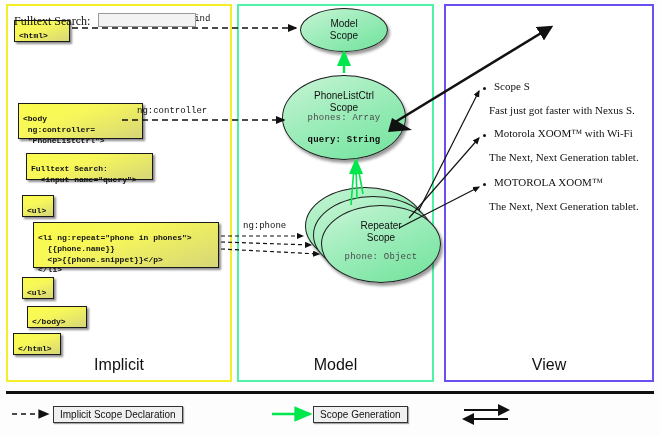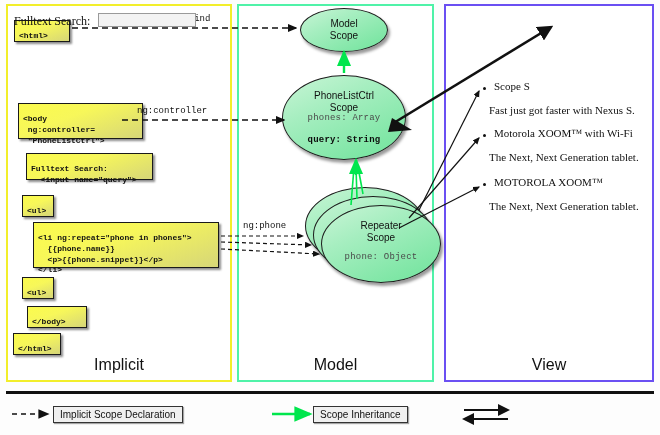--- a/index.html
+++ b/index.html
@@ -271,15 +271,15 @@
 
     <line x1="12" y1="414" x2="48" y2="414" stroke="#111" stroke-width="1.6" stroke-dasharray="5,4" marker-end="url(#ah-black)"></line>
     <line x1="272" y1="414" x2="310" y2="414" stroke="#00e64d" stroke-width="2.6" marker-end="url(#ah-green)"></line>
     <line x1="464" y1="410" x2="508" y2="410" stroke="#111" stroke-width="2" marker-end="url(#ah-black-big)"></line>
     <line x1="508" y1="419" x2="464" y2="419" stroke="#111" stroke-width="2" marker-end="url(#ah-black-big)"></line>
   </svg>
 
   <div id="legend-rule"></div>
 
   <div class="legend-box" style="left:53px; top:406px;">Implicit Scope Declaration</div>
-  <div class="legend-box" style="left:313px; top:406px;">Scope Inheritance</div>
+  <div class="legend-box" style="left:313px; top:406px;">Scope Generation</div>
 
 </div>
 
 </body></html>

